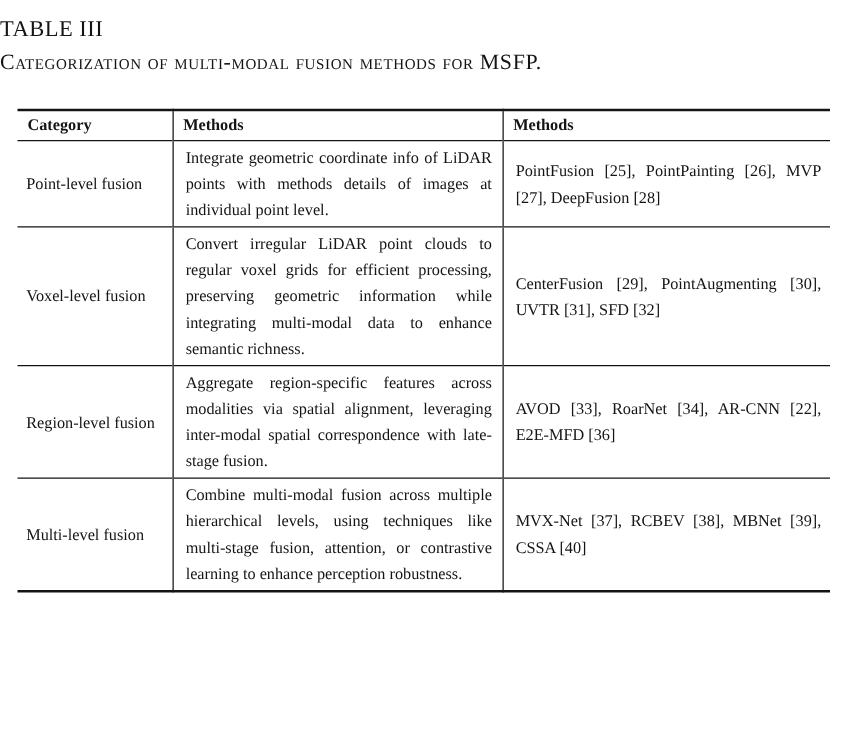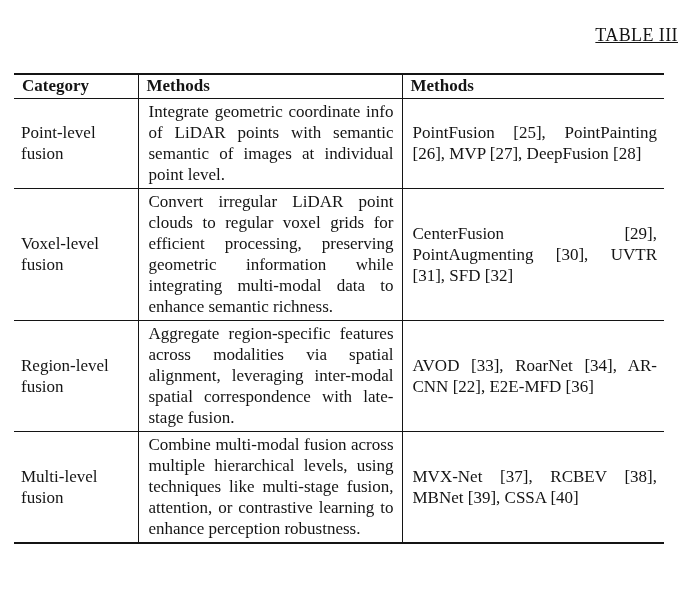--- a/index.html
+++ b/index.html
@@ -11,23 +11,22 @@
     overflow: hidden;
     font-family: "Liberation Serif", "DejaVu Serif", serif;
     color: #141414;
   }
   .page {
     width: 678px;
     height: 602px;
     position: relative;
   }
   .caption-block {
-    text-align: right;
-    padding-top: 25px;
-    text-decoration: underline;
+    text-align: left;
+    padding-top: 13px;
   }
   .caption-label {
     font-size: 18px;
     letter-spacing: 0.4px;
   }
   .caption-title {
     margin-top: 5px;
     font-size: 17.5px;
     font-variant: small-caps;
     letter-spacing: 0.5px;
@@ -46,21 +45,21 @@
   thead tr {
     border-bottom: 1.6px solid #141414;
   }
   tbody tr {
     border-bottom: 1.3px solid #141414;
   }
   tbody tr:last-child {
     border-bottom: none;
   }
   th, td {
-    font-size: 17px;
+    font-size: 13px;
     line-height: 21px;
     padding: 1px 8px 2px 8px;
     vertical-align: middle;
   }
   th + th, td + td {
     border-left: 1.4px solid #141414;
   }
   thead th {
     text-align: left;
     font-weight: bold;
@@ -87,39 +86,40 @@
     margin-left: 20px;
   }
 </style>
 </head>
 <body>
 
 <div class="page">
 
   <div class="caption-block">
     <div class="caption-label">TABLE III</div>
+    <div class="caption-title">Categorization of multi-modal fusion methods for MSFP.</div>
   </div>
 
   <table class="paper-table">
     <colgroup>
       <col class="c1">
         <col class="c2">
         <col class="c3">
     </colgroup>
     <thead>
       <tr>
         <th>Category</th>
         <th>Methods</th>
         <th>Methods</th>
       </tr>
     </thead>
     <tbody>
       <tr>
         <td class="cat-cell">Point-level fusion</td>
-        <td class="feat-cell">Integrate geometric coordinate info of LiDAR points with semantic semantic of images at individual point level.</td>
+        <td class="feat-cell">Integrate geometric coordinate info of LiDAR points with methods details of images at individual point level.</td>
         <td class="meth-cell">PointFusion [25], PointPainting [26], MVP [27], DeepFusion [28]</td>
       </tr>
       <tr>
         <td class="cat-cell">Voxel-level fusion</td>
         <td class="feat-cell">Convert irregular LiDAR point clouds to regular voxel grids for efficient processing, preserving geometric information while integrating multi-modal data to enhance semantic richness.</td>
         <td class="meth-cell">CenterFusion [29], PointAugmenting [30], UVTR [31], SFD [32]</td>
       </tr>
       <tr>
         <td class="cat-cell">Region-level fusion</td>
         <td class="feat-cell">Aggregate region-specific features across modalities via spatial alignment, leveraging inter-modal spatial correspondence with late-stage fusion.</td>

